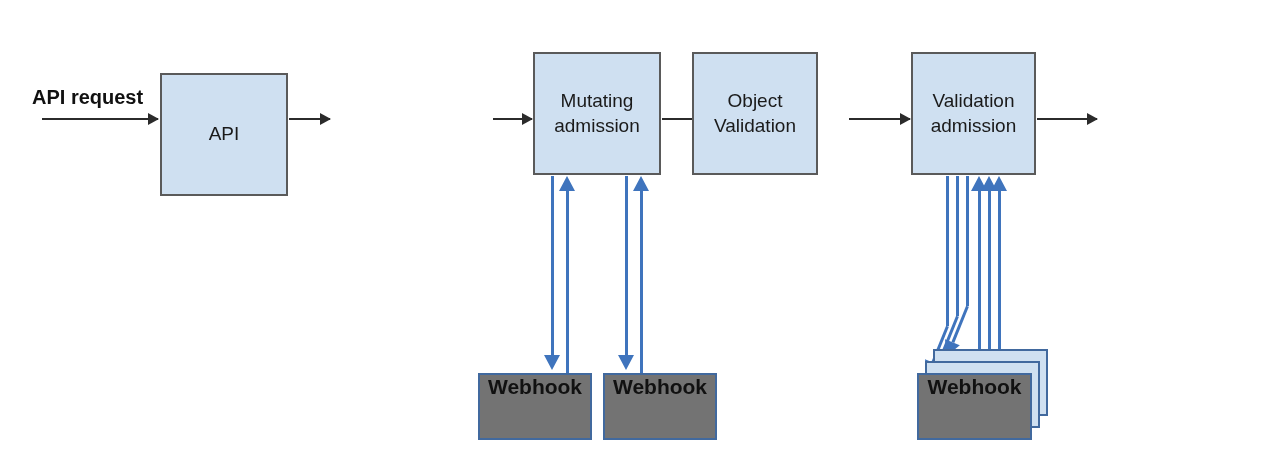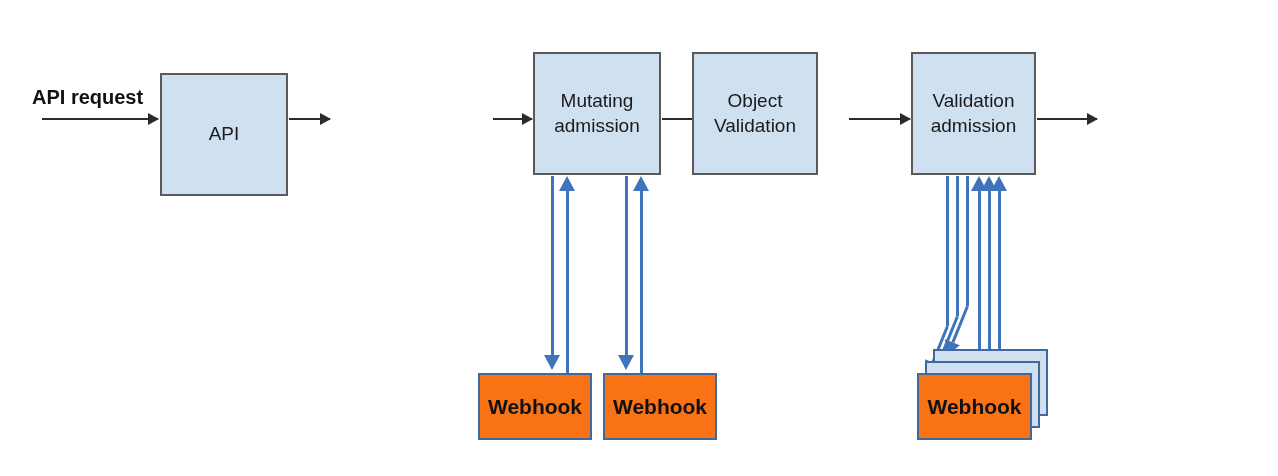--- a/index.html
+++ b/index.html
@@ -36,24 +36,23 @@
     padding: 0 4px;
     box-sizing: border-box;
   }
   .proc-box .lines span {
     display: block;
     white-space: nowrap;
   }
   .hook-box {
     position: absolute;
     box-sizing: border-box;
-    background: #f97316;
+    background: #737373;
     border: 2px solid #41699e;
     display: flex;
-    align-items: center;
     justify-content: center;
     text-align: center;
     color: #111111;
     font-size: 21px;
     font-weight: bold;
     font-family: "Liberation Sans", sans-serif;
   }
   .hook-stack-back {
     position: absolute;
     box-sizing: border-box;

